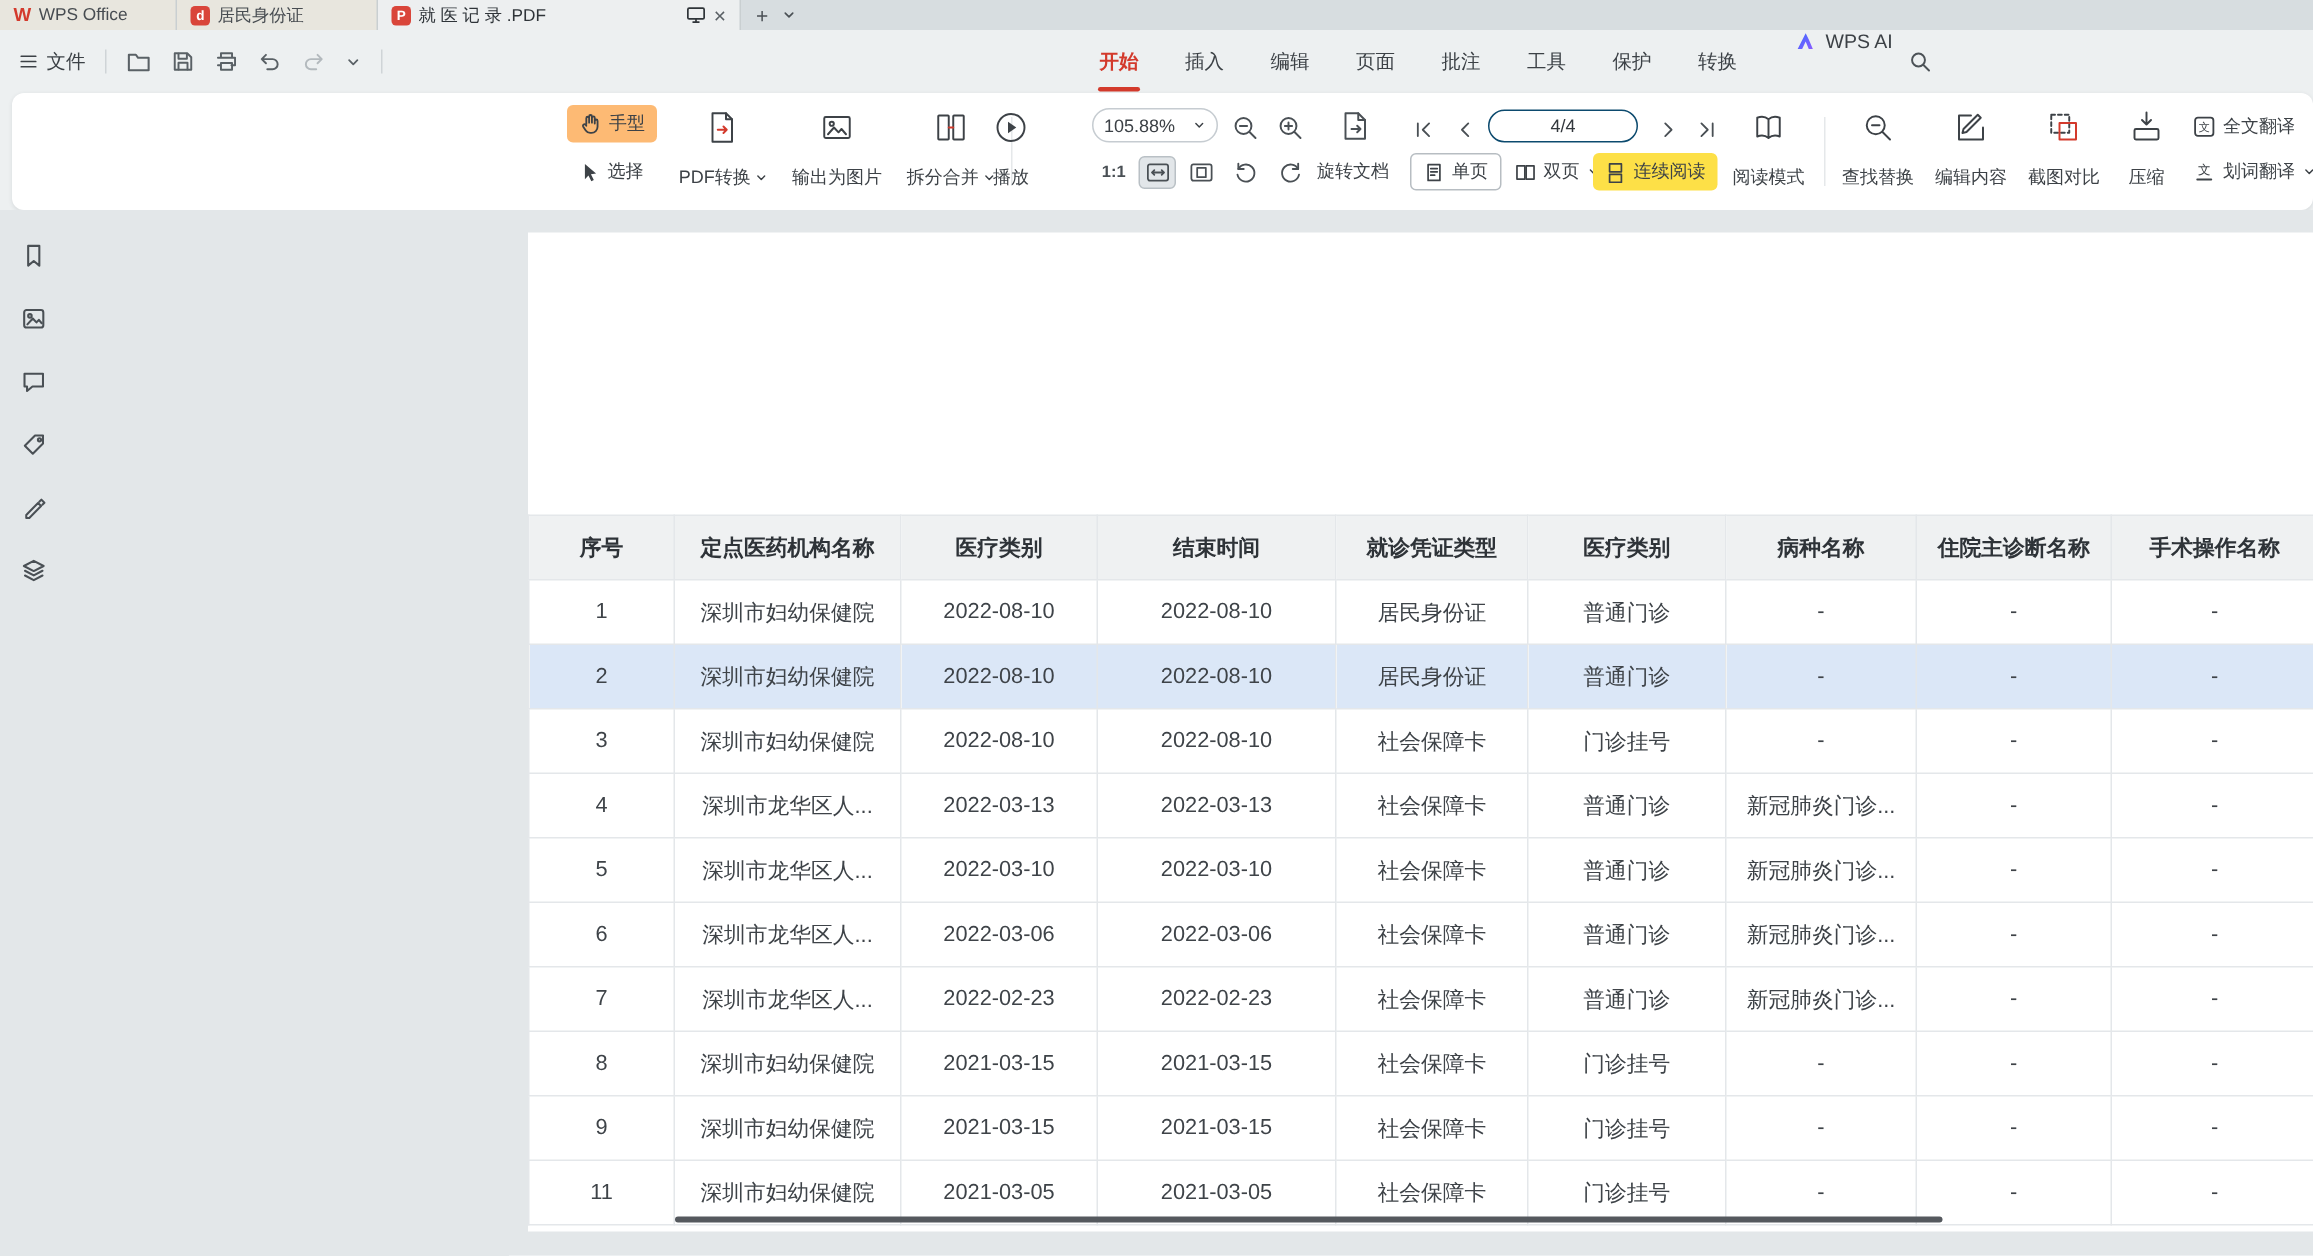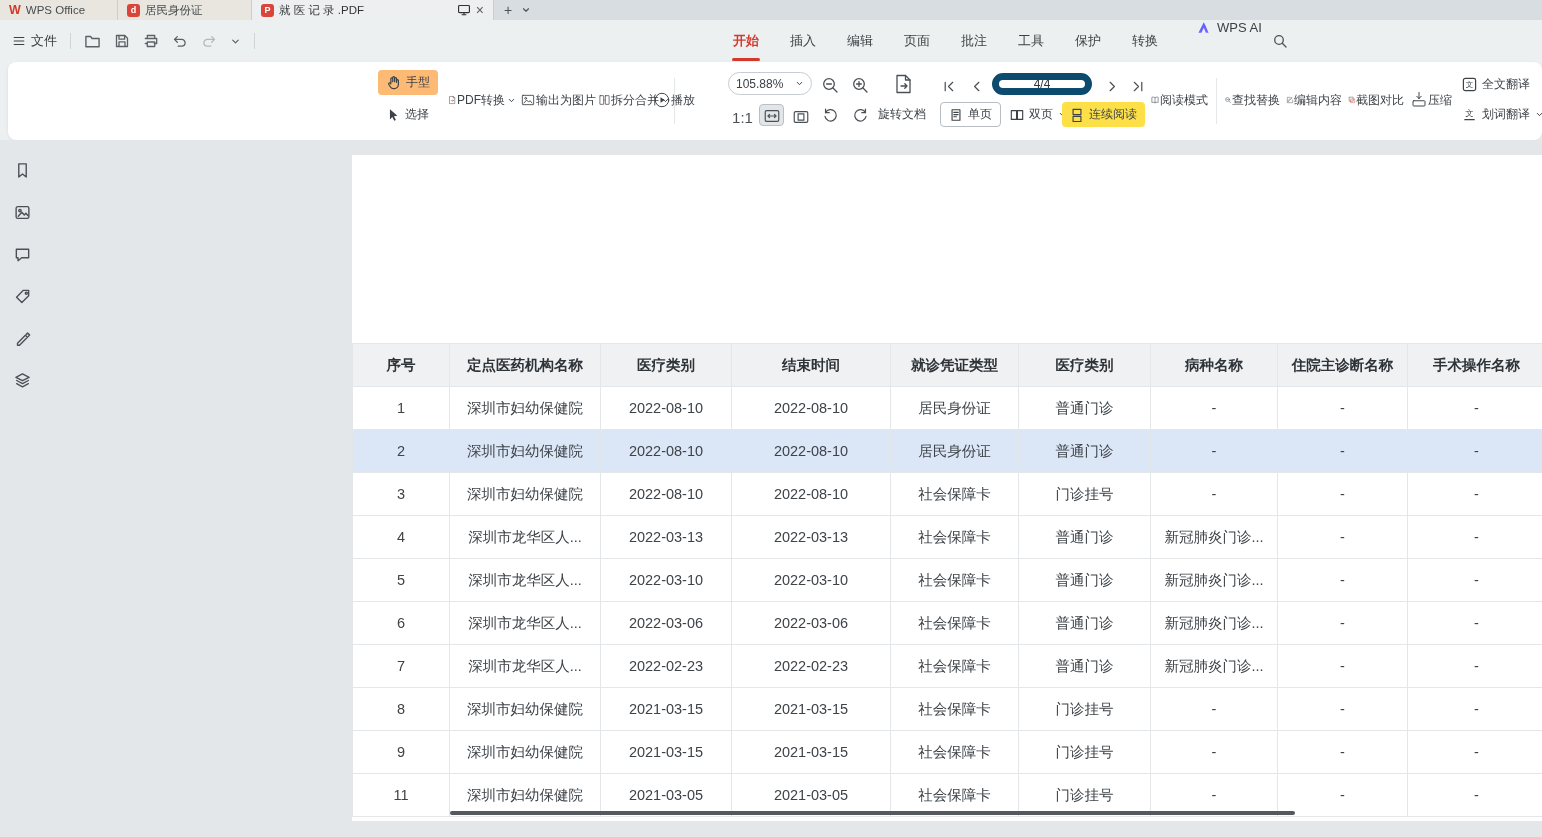--- a/index.html
+++ b/index.html
@@ -35,28 +35,28 @@
 .mitem.active{color:#d33a2c;font-weight:bold}
 .mitem.active::after{content:"";position:absolute;left:50%;transform:translateX(-50%);bottom:1px;width:28px;height:3px;background:#d33a2c;border-radius:2px}
 .mb-right{position:absolute;left:1196px;top:0;height:42px;display:flex;gap:6px}
 .mb-search{position:absolute;left:1272px;top:13px;color:#4c5257}
 
 
 .ribbon{position:absolute;top:62px;left:8px;width:1534px;height:78px;background:#fff;border-radius:8px;box-shadow:0 1px 3px rgba(40,50,60,.10)}
 .ribbon>*{position:absolute}
 .tool2{display:flex;align-items:center;gap:5px;font-size:12px;height:25px;padding:0 8px;border-radius:4px;color:#3d4247;white-space:nowrap}
 .tool2.on{background:#fdba74}
-.bigbtn{top:8px;height:62px;display:flex;flex-direction:row;align-items:center;justify-content:space-between;padding:3px 2px 5px;font-size:12px;color:#3d4247}
+.bigbtn{top:8px;height:62px;display:flex;flex-direction:column;align-items:center;justify-content:space-between;padding:3px 2px 5px;font-size:12px;color:#3d4247}
 .lbl{display:flex;align-items:center;gap:2px;white-space:nowrap}
 .vsep{top:16px;width:1px;height:46px;background:#e5e8ea}
 .combo{display:flex;align-items:center;justify-content:space-between;padding:0 7px;width:84px;height:23px;border:1px solid #c6ccd1;border-radius:12px;font-size:12px;background:#fff}
 .iconbtn{width:24px;height:24px;display:flex;align-items:center;justify-content:center;border-radius:4px;color:#4a5055}
-.boxbtn{width:25px;height:22px;display:flex;align-items:flex-end;justify-content:center;border-radius:4px;color:#4a5055;font-size:15px;font-weight:normal}
+.boxbtn{width:25px;height:22px;display:flex;align-items:center;justify-content:center;border-radius:4px;color:#4a5055;font-size:11px;font-weight:bold}
 .boxbtn.sel{background:#e2e6e9;border:1px solid #b9c0c5}
-.pagein{width:100px;height:22px;border:7px solid #0c4a6e;border-radius:12px;text-align:center;font-size:12px;color:#33383d;background:#fff;font-family:"Liberation Sans","DejaVu Sans",sans-serif}
+.pagein{width:100px;height:22px;border:1px solid #0c4a6e;border-radius:12px;text-align:center;font-size:12px;color:#33383d;background:#fff;font-family:"Liberation Sans","DejaVu Sans",sans-serif}
 .mode{border:1px solid #b7bdc2}
 .modefill{background:#fde047}
 .chevi{flex:none}
 
 
 .content{position:absolute;top:140px;left:0;width:1542px;height:697px;background:#e3e7e9;overflow:hidden}
 .sideicons{position:absolute;left:12px;top:20px;display:flex;flex-direction:column;gap:22px;color:#4c5257}
 .sideicons .iconbtn{width:20px;height:20px}
 .page{position:absolute;left:352px;top:15px;width:1250px;height:666px;background:#fff;overflow:hidden}
 table{border-collapse:collapse;table-layout:fixed;margin-top:188px;font-size:14.5px;color:#3e4348}

